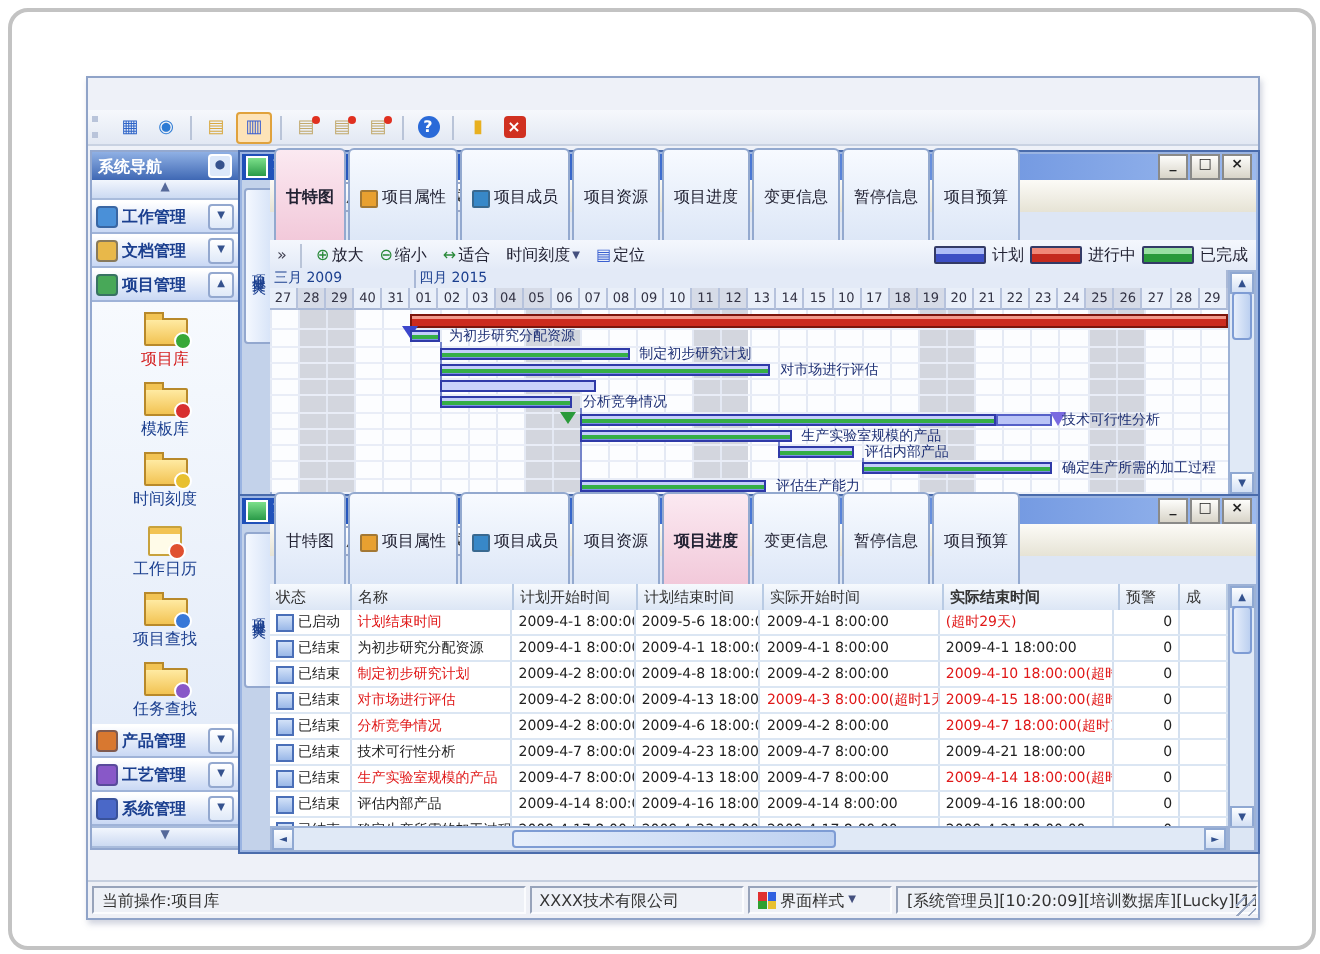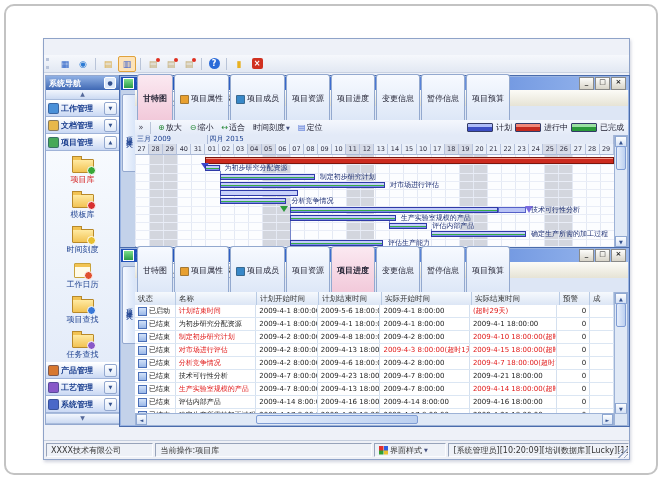--- a/index.html
+++ b/index.html
@@ -495,21 +495,21 @@
           <div class="tab">
             <span>项目预算</span>
           </div>
         </div>
         <div class="thead">
           <div class="hcell" style="width: 37px;">状态</div>
           <div class="hcell" style="width: 77px;">名称</div>
           <div class="hcell" style="width: 58px;">计划开始时间</div>
           <div class="hcell" style="width: 59px;">计划结束时间</div>
           <div class="hcell" style="width: 86px;">实际开始时间</div>
-          <div class="hcell" style="width: 84px;">实际结束时间</div>
+          <div class="hcell" style="width: 84px; font-weight: bold;">实际结束时间</div>
           <div class="hcell" style="width: 26px;">预警</div>
           <div class="hcell" style="width: 20px;">成</div>
         </div>
         <div class="rows" style="width: 479px; height: 108px;">
           <div class="trow">
             <div class="tcell" style="width: 37px;">
               <div class="sticon"></div>
               <span>已启动</span>
             </div>
             <div class="tcell red" style="width: 77px;">计划结束时间</div>
@@ -632,22 +632,22 @@
         </div>
         <div class="hsb" style="left: 15px; top: 165px; width: 477px;">
           <div class="sbtn" style="left: 0px; top: 0px; bottom: 0px; width: 9px;">◄</div>
           <div class="sbtn" style="right: 0px; top: 0px; bottom: 0px; width: 9px;">►</div>
           <div class="sthumb" style="top: 1px; bottom: 1px; left: 120px; width: 160px;"></div>
         </div>
         <div class="corner" style="left: 494px; top: 165px; width: 12px; height: 11px;"></div>
       </div>
 
     <div id="statusbar">
+      <div class="sbox" style="width:212px;">当前操作:项目库</div>
       <div class="sbox" style="width:100px;">XXXX技术有限公司</div>
-      <div class="sbox" style="width:212px;">当前操作:项目库</div>
       <div class="sbox" style="width:64px;">
         <span class="palette"></span>
         <span>界面样式</span>
         <span style="font-size:5px;margin-left:2px;color:#44507e;">▼</span>
       </div>
       <div class="sbox" style="width:175px;">[系统管理员][10:20:09][培训数据库][Lucky][11000]</div>
       <div class="gripcorner"></div>
     </div>
 
   </div>

